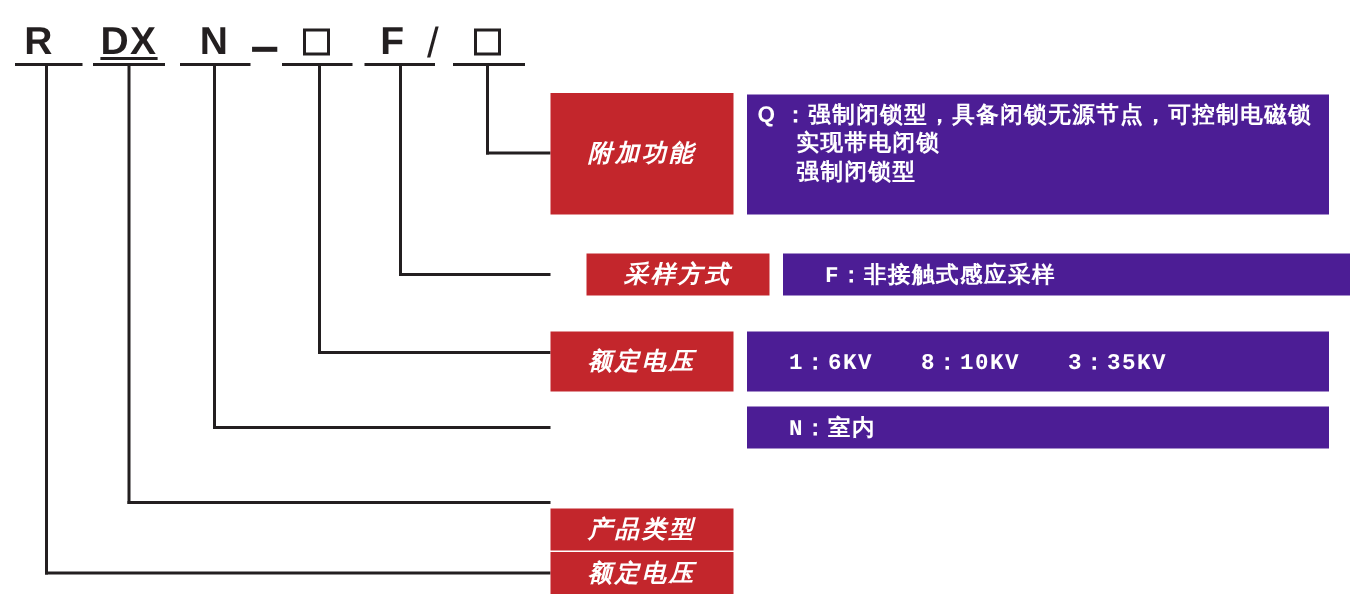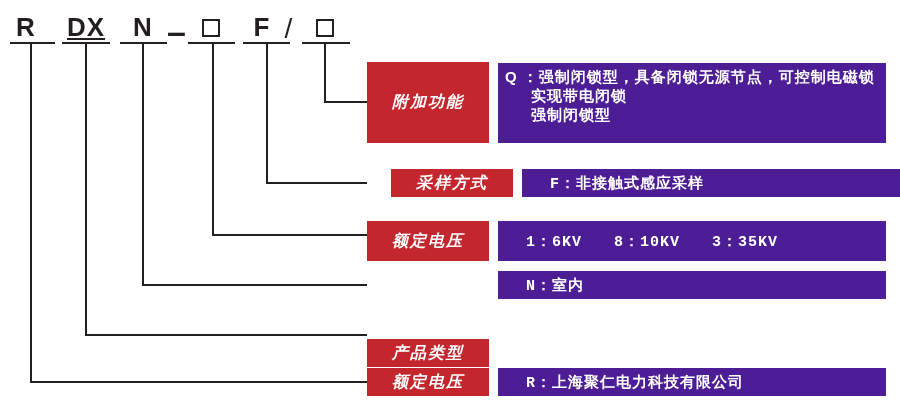--- a/index.html
+++ b/index.html
@@ -117,15 +117,14 @@
   <div class="graybox single g2">F：非接触式感应采样</div>
 
   <div class="redbox r3">额定电压</div>
   <div class="graybox single g3">1：6KV　　8：10KV　　3：35KV</div>
 
   <div class="graybox single g4">N：室内</div>
 
   <div class="redbox r5">产品类型</div>
 
   <div class="redbox r6">额定电压</div>
-  <div class="graybox single g6">R：上海聚仁电力科技有限公司</div>
 
 </div>
 
 </body></html>

